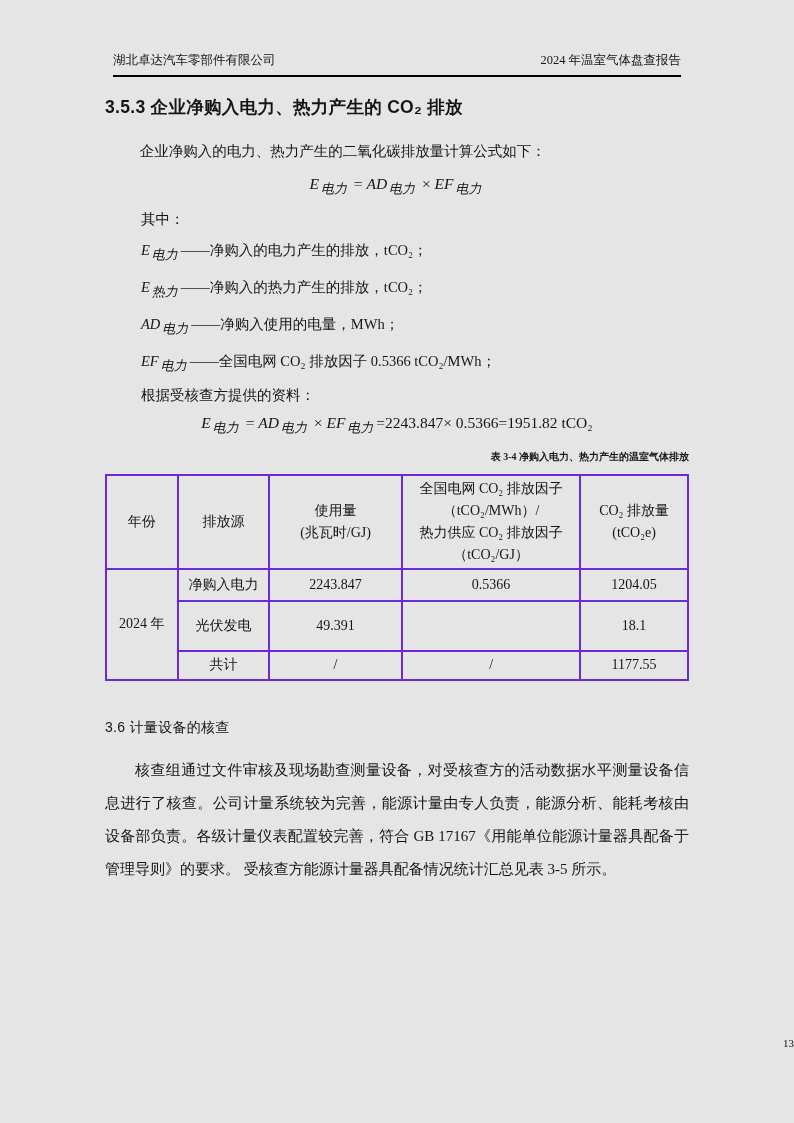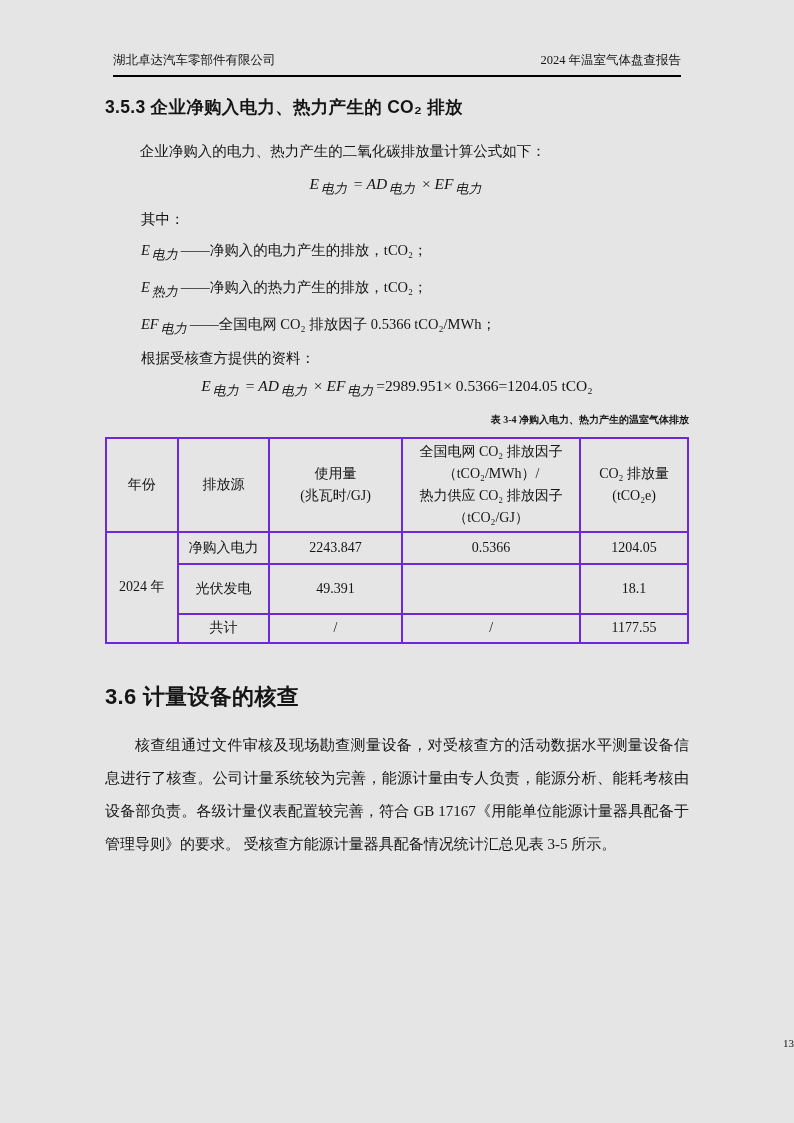--- a/index.html
+++ b/index.html
@@ -45,21 +45,21 @@
   table.emissions th { font-weight:normal; white-space:pre-line; line-height:22px; height:94px; }
   .col-year { width:12.3%; } .col-source { width:15.7%; } .col-usage { width:22.8%; }
   .col-factor { width:30.6%; } .col-emission { width:18.5%; }
   tr.r1 td { height:32px;margin-left:28px; }
   tr.r2 td { height:50px; }
   tr.r3 td { height:29px; }
   td.top-align { vertical-align:top; padding-top:3px; }
   .summary { margin-top:30px; font-size:14.5px; text-indent:2.4em; }
   .h36 {
     font-family:"Liberation Sans","DejaVu Sans",sans-serif;
-    font-size:22px; font-weight:bold; margin-top:38px; letter-spacing:0.3px;
+    font-size:14px; font-weight:normal; margin-top:38px; letter-spacing:0.3px;
   }
   .body36 {
     margin-top:17px; font-size:15px; line-height:33px;
     text-align:justify; text-indent:2em;
   }
   .page-footer {
     position:absolute; bottom:74px; left:0; width:100%;
     text-align:right; font-size:11px;
   }
 </style>
@@ -89,31 +89,34 @@
 
     <p class="where">其中：</p>
 
     <p class="def">
       <span class="sym"></span><span class="sym">E</span><sub>电力</sub><span>——净购入的电力产生的排放，tCO₂；</span>
     </p>
     <p class="def">
       <span class="sym">E</span><sub>热力</sub><span>——净购入的热力产生的排放，tCO₂；</span>
     </p>
     <p class="def">
+      <span class="sym">AD</span><sub>电力</sub><span>——净购入使用的电量，MWh；</span>
+    </p>
+    <p class="def">
       <span class="sym">EF</span><sub>电力</sub><span>——全国电网 CO₂ 排放因子 0.5366 tCO₂/MWh；</span>
     </p>
 
     <p class="note">根据受核查方提供的资料：</p>
 
     <div class="formula formula-calc">
       <span class="fvar">E</span><sub>电力</sub>
       <span>=</span>
       <span class="fvar">AD</span><sub>电力</sub>
       <span>×</span>
-      <span class="fvar">EF</span><sub>电力</sub><span>=2989.951× 0.5366=1204.05  tCO₂</span>
+      <span class="fvar">EF</span><sub>电力</sub><span>=2243.847× 0.5366=1951.82  tCO₂</span>
     </div>
 
     <div class="table-caption">表 3-4 净购入电力、热力产生的温室气体排放</div>
 
     <table class="emissions">
       <colgroup>
         <col class="col-year">
           <col class="col-source">
           <col class="col-usage">
           <col class="col-factor">

